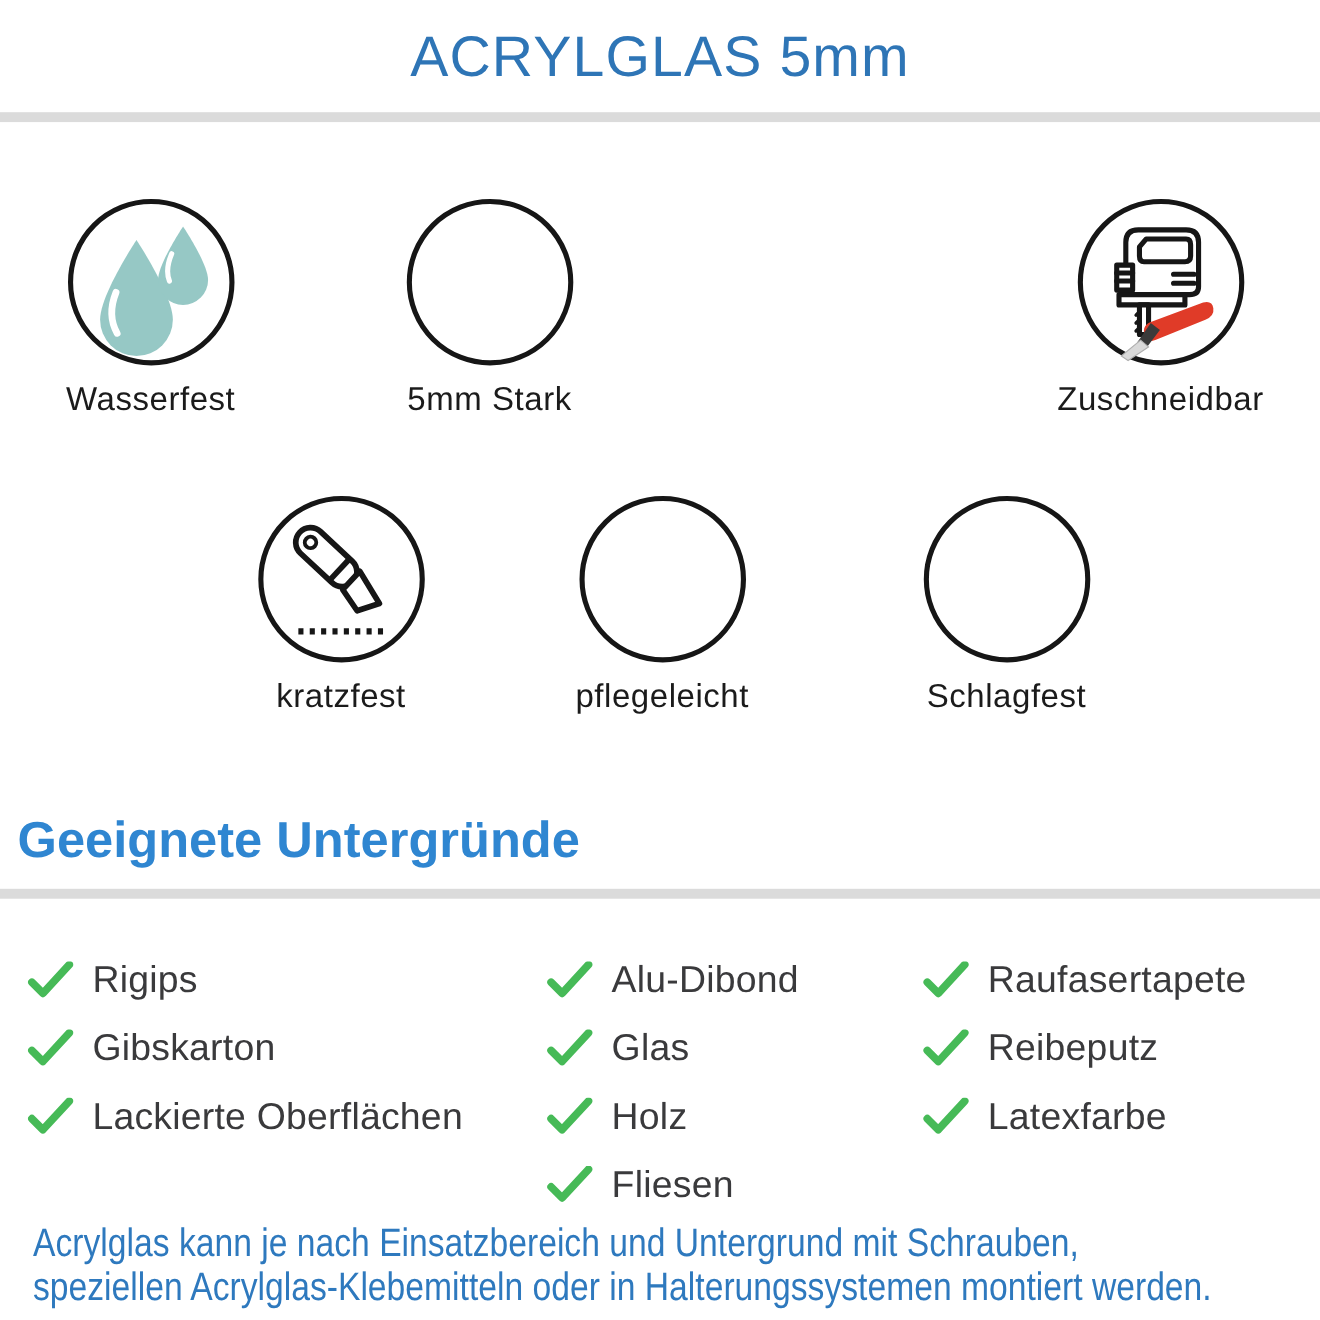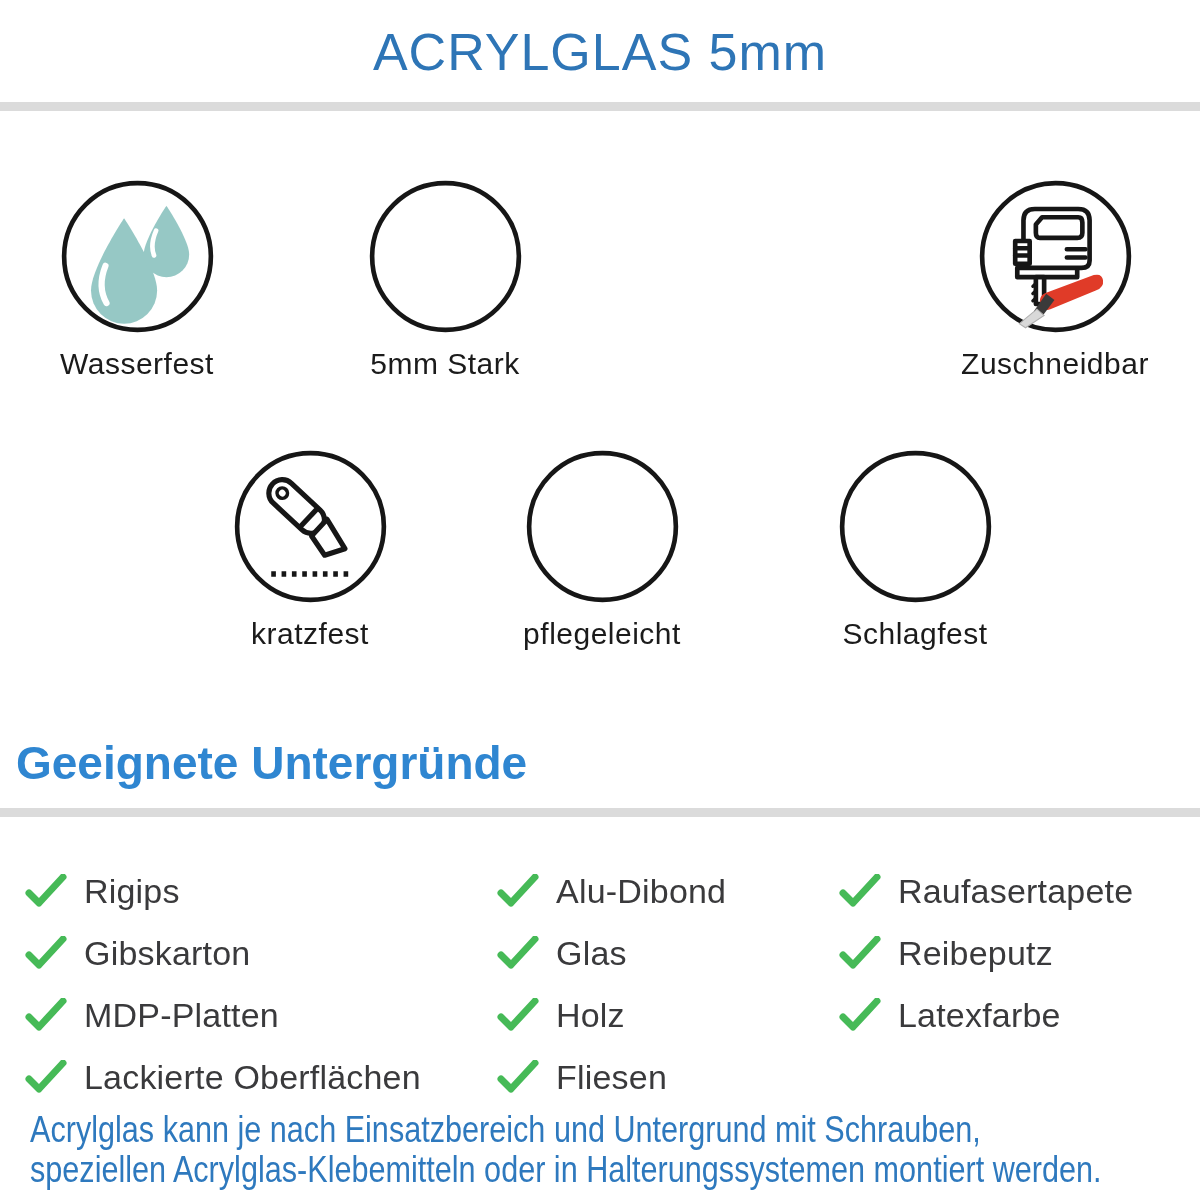--- a/index.html
+++ b/index.html
@@ -158,26 +158,20 @@
     <div class="check-item">
       <svg viewBox="0 0 40 34">
           <path d="M3,19 L13,29 L37,3" fill="none" stroke="#46BA57" stroke-width="7" stroke-linecap="round" stroke-linejoin="round"></path>
         </svg>
       <span class="clabel">Gibskarton</span>
     </div>
     <div class="check-item">
       <svg viewBox="0 0 40 34">
           <path d="M3,19 L13,29 L37,3" fill="none" stroke="#46BA57" stroke-width="7" stroke-linecap="round" stroke-linejoin="round"></path>
         </svg>
-      <span class="clabel">MDP-Platten</span>
-    </div>
-    <div class="check-item">
-      <svg viewBox="0 0 40 34">
-          <path d="M3,19 L13,29 L37,3" fill="none" stroke="#46BA57" stroke-width="7" stroke-linecap="round" stroke-linejoin="round"></path>
-        </svg>
       <span class="clabel">Lackierte Oberflächen</span>
     </div>
   </div>
 
   <div class="col c2">
     <div class="check-item">
       <svg viewBox="0 0 40 34">
           <path d="M3,19 L13,29 L37,3" fill="none" stroke="#46BA57" stroke-width="7" stroke-linecap="round" stroke-linejoin="round"></path>
         </svg>
       <span class="clabel">Alu-Dibond</span>

